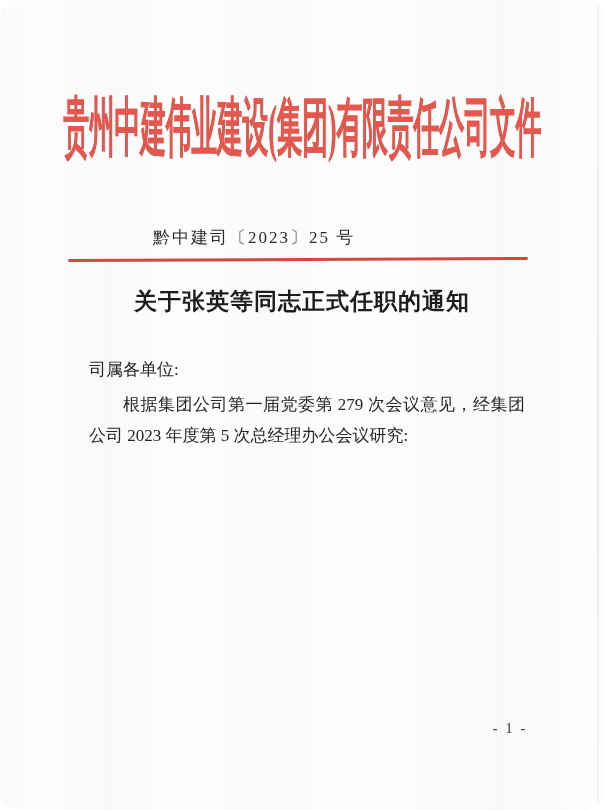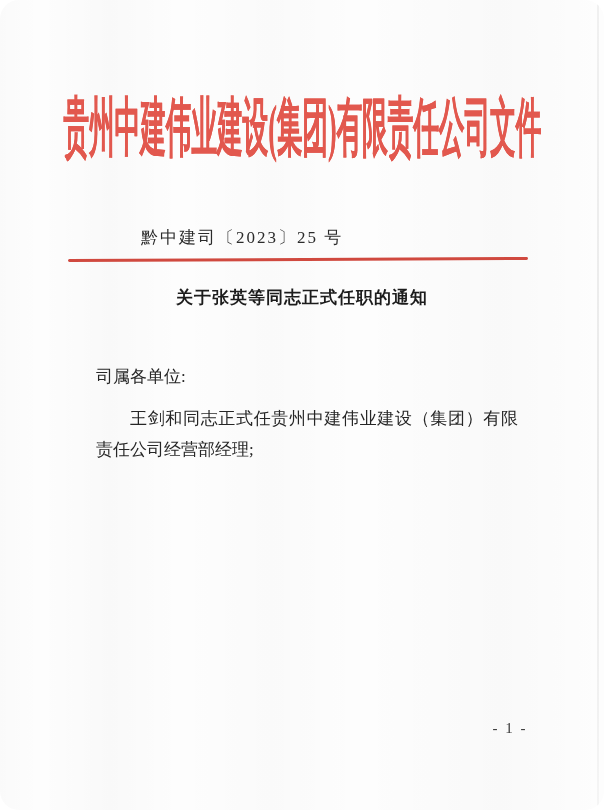--- a/index.html
+++ b/index.html
@@ -54,21 +54,21 @@
     white-space: nowrap;
     color: #e2584e;
     transform: scaleX(0.40);
     transform-origin: center;
     text-shadow: 0.5px 0 0 #e2584e;
   }
   
   .doc-number {
     position: absolute;
     top: 226px;
-    left: 0;
+    left: 12px;
     width: 484px;
     text-align: center;
     font-size: 17px;
     letter-spacing: 2px;
     color: #2b2b2b;
   }
   
   .red-rule {
     position: absolute;
     top: 258px;
@@ -79,39 +79,39 @@
     border-radius: 2px;
     transform: rotate(-0.25deg);
   }
   
   .doc-title {
     position: absolute;
     top: 286px;
     left: 0;
     width: 604px;
     text-align: center;
-    font-size: 17px;
+    font-size: 23px;
     font-weight: 700;
     letter-spacing: 1px;
     color: #1c1c1c;
   }
   
   .doc-body {
     position: absolute;
     top: 350px;
     left: 85px;
     width: 444px;
     font-size: 17px;
     line-height: 31px;
     text-align: justify;
     text-justify: inter-ideograph;
     color: #262626;
   }
   .doc-body p {
-    margin: 11px;
+    margin: 4px;
     padding: 0;
   }
   .doc-body p.indent {
     text-indent: 2em;
   }
   
   .page-number {
     position: absolute;
     top: 720px;
     left: 480px;
@@ -136,18 +136,18 @@
   </div>
 
   <div class="doc-number">黔中建司〔2023〕25 号</div>
 
   <div class="red-rule"></div>
 
   <div class="doc-title">关于张英等同志正式任职的通知</div>
 
   <div class="doc-body">
     <p>司属各单位:</p>
-    <p class="indent">王剑和同志正式任贵州中建伟业建设（集团）有限责任公司经营部经理;</p>
+    <p class="indent">根据集团公司第一届党委第 279 次会议意见，经集团公司 2023 年度第 5 次总经理办公会议研究:</p>
   </div>
 
   <div class="page-number">- 1 -</div>
 
 </div>
 
 </body></html>

